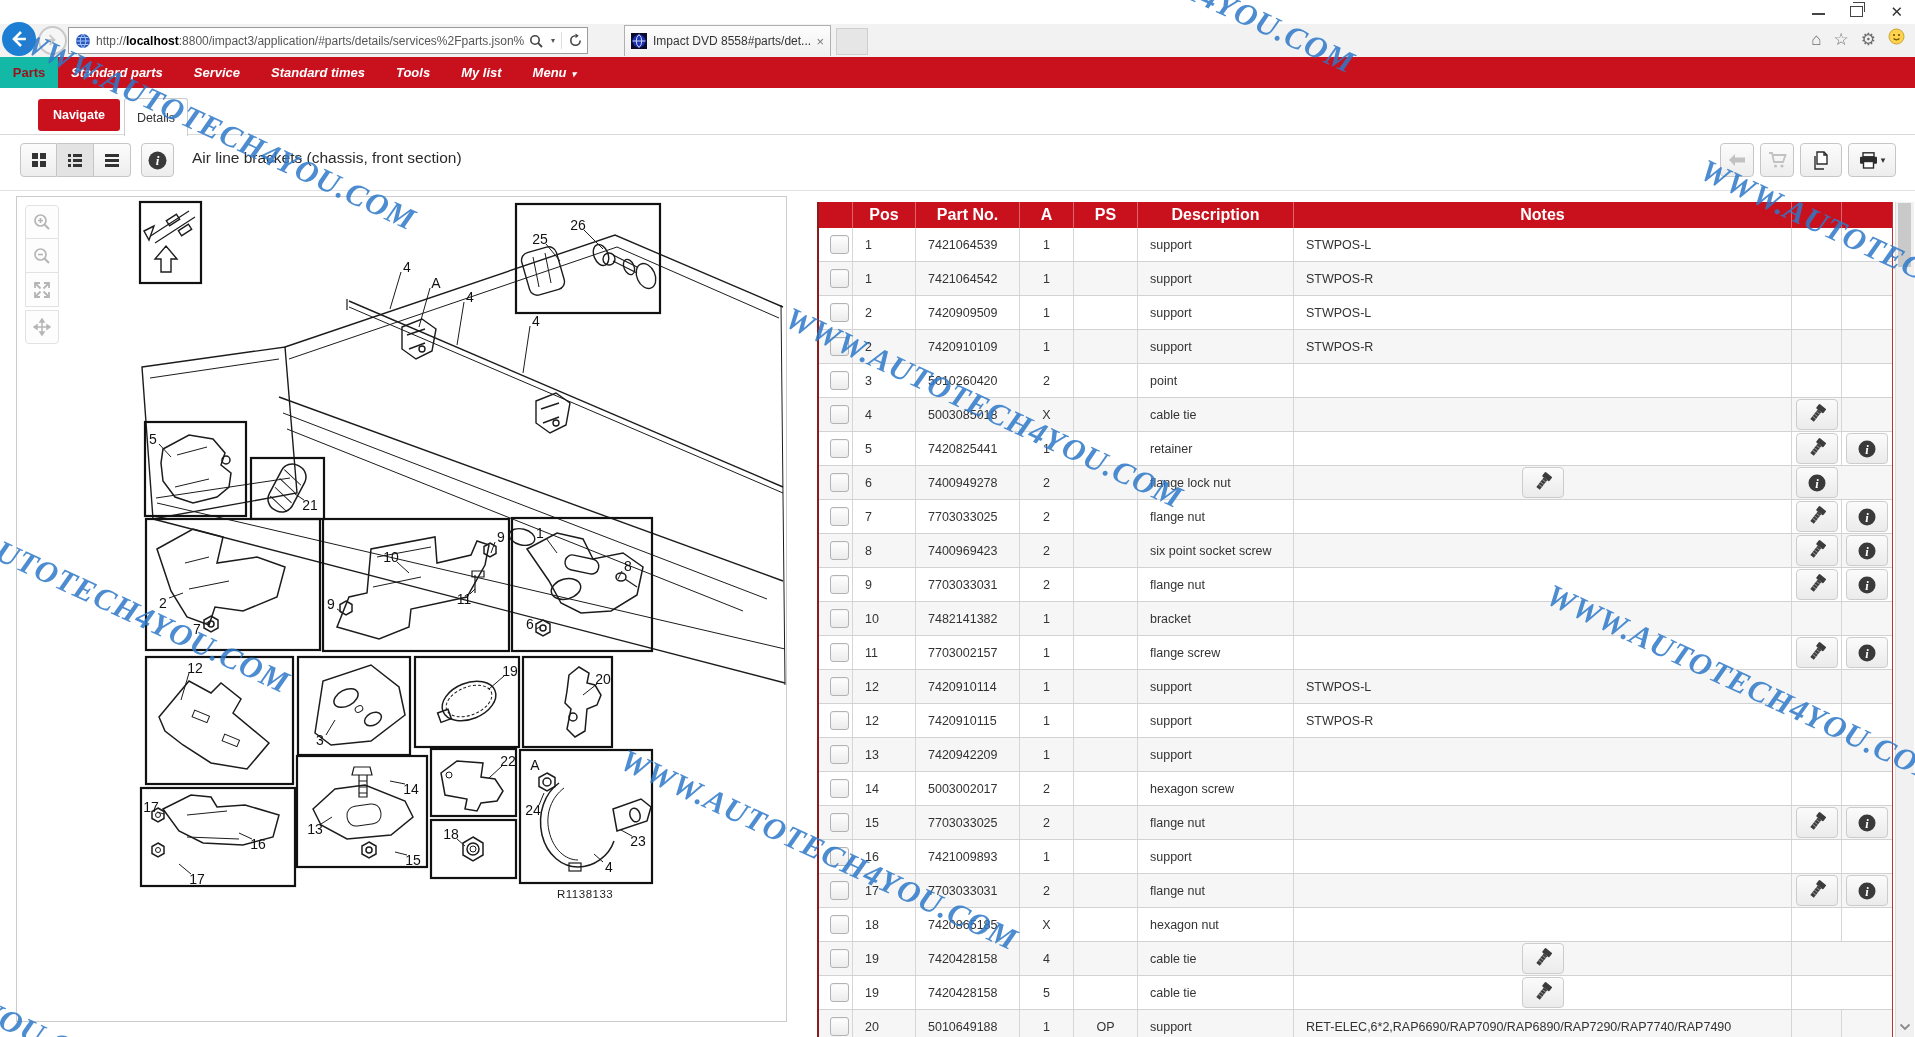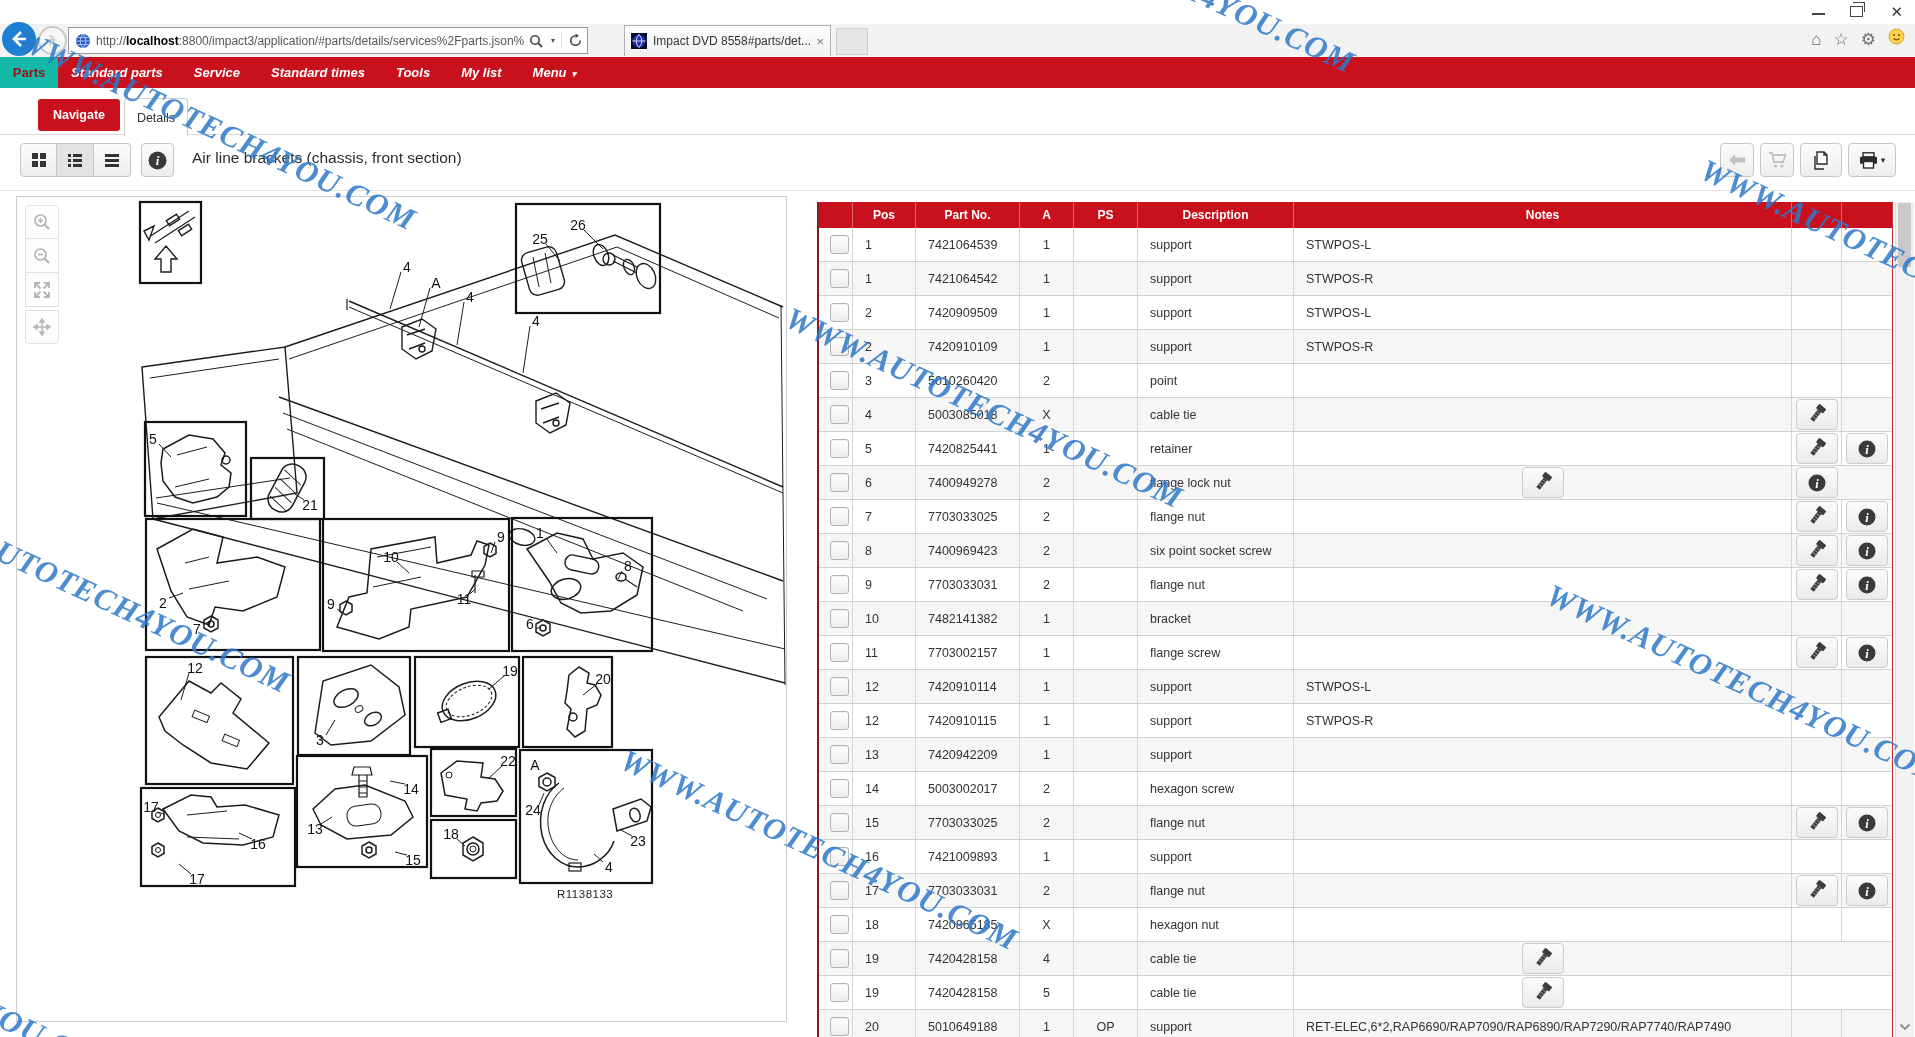--- a/index.html
+++ b/index.html
@@ -65,21 +65,21 @@
   .ztool+.ztool{border-top:none;}
   .ztool:first-child{border-radius:4px 4px 0 0;}
   .ztool:nth-child(3){border-radius:0;}
   .ztool:last-child{border-radius:0 0 4px 4px;margin-top:3px;border-top:1px solid #e2e2e2;}
   #fig{position:absolute;left:0;top:0;}
   
   #table-panel{position:absolute;left:817px;top:202px;width:1076px;height:835px;overflow:hidden;}
   #grid{width:1073px;border-left:2px solid #8a1c1c;border-right:2px solid #c03030;box-sizing:content-box;}
   .trow,.hrow{display:grid;grid-template-columns:34px 63px 104px 54px 64px 156px 498px 50px 50px;}
   .hrow{height:26px;background:#c9111d;}
-  .hcell{color:#fff;font-weight:bold;font-size:12px;display:flex;align-items:center;justify-content:center;border-right:1px solid rgba(255,255,255,.35);}
+  .hcell{color:#fff;font-weight:bold;font-size:16px;display:flex;align-items:center;justify-content:center;border-right:1px solid rgba(255,255,255,.35);}
   .hcell:last-child{border-right:none;}
   .trow{height:33px;border-bottom:1px solid #d2d2d2;background:#fff;}
   .trow.alt{background:#f6f6f6;}
   .cell{font-size:12.5px;color:#333;display:flex;align-items:center;border-right:1px solid #d6d6d6;overflow:hidden;white-space:nowrap;box-sizing:border-box;}
   .cell:last-child{border-right:none;}
   .cell.l{padding-left:12px;}
   .cell.c{justify-content:center;}
   .checkbox{width:17px;height:17px;margin-left:7px;border:1px solid #b3b3b3;border-radius:3px;background:linear-gradient(#fff,#ececec);box-shadow:inset 0 1px 1px rgba(0,0,0,.05);}
   .cellbtn{width:40px;height:29px;border:1px solid #ccc;border-radius:4px;background:linear-gradient(#fbfbfb,#ebebeb);display:flex;align-items:center;justify-content:center;}
   

